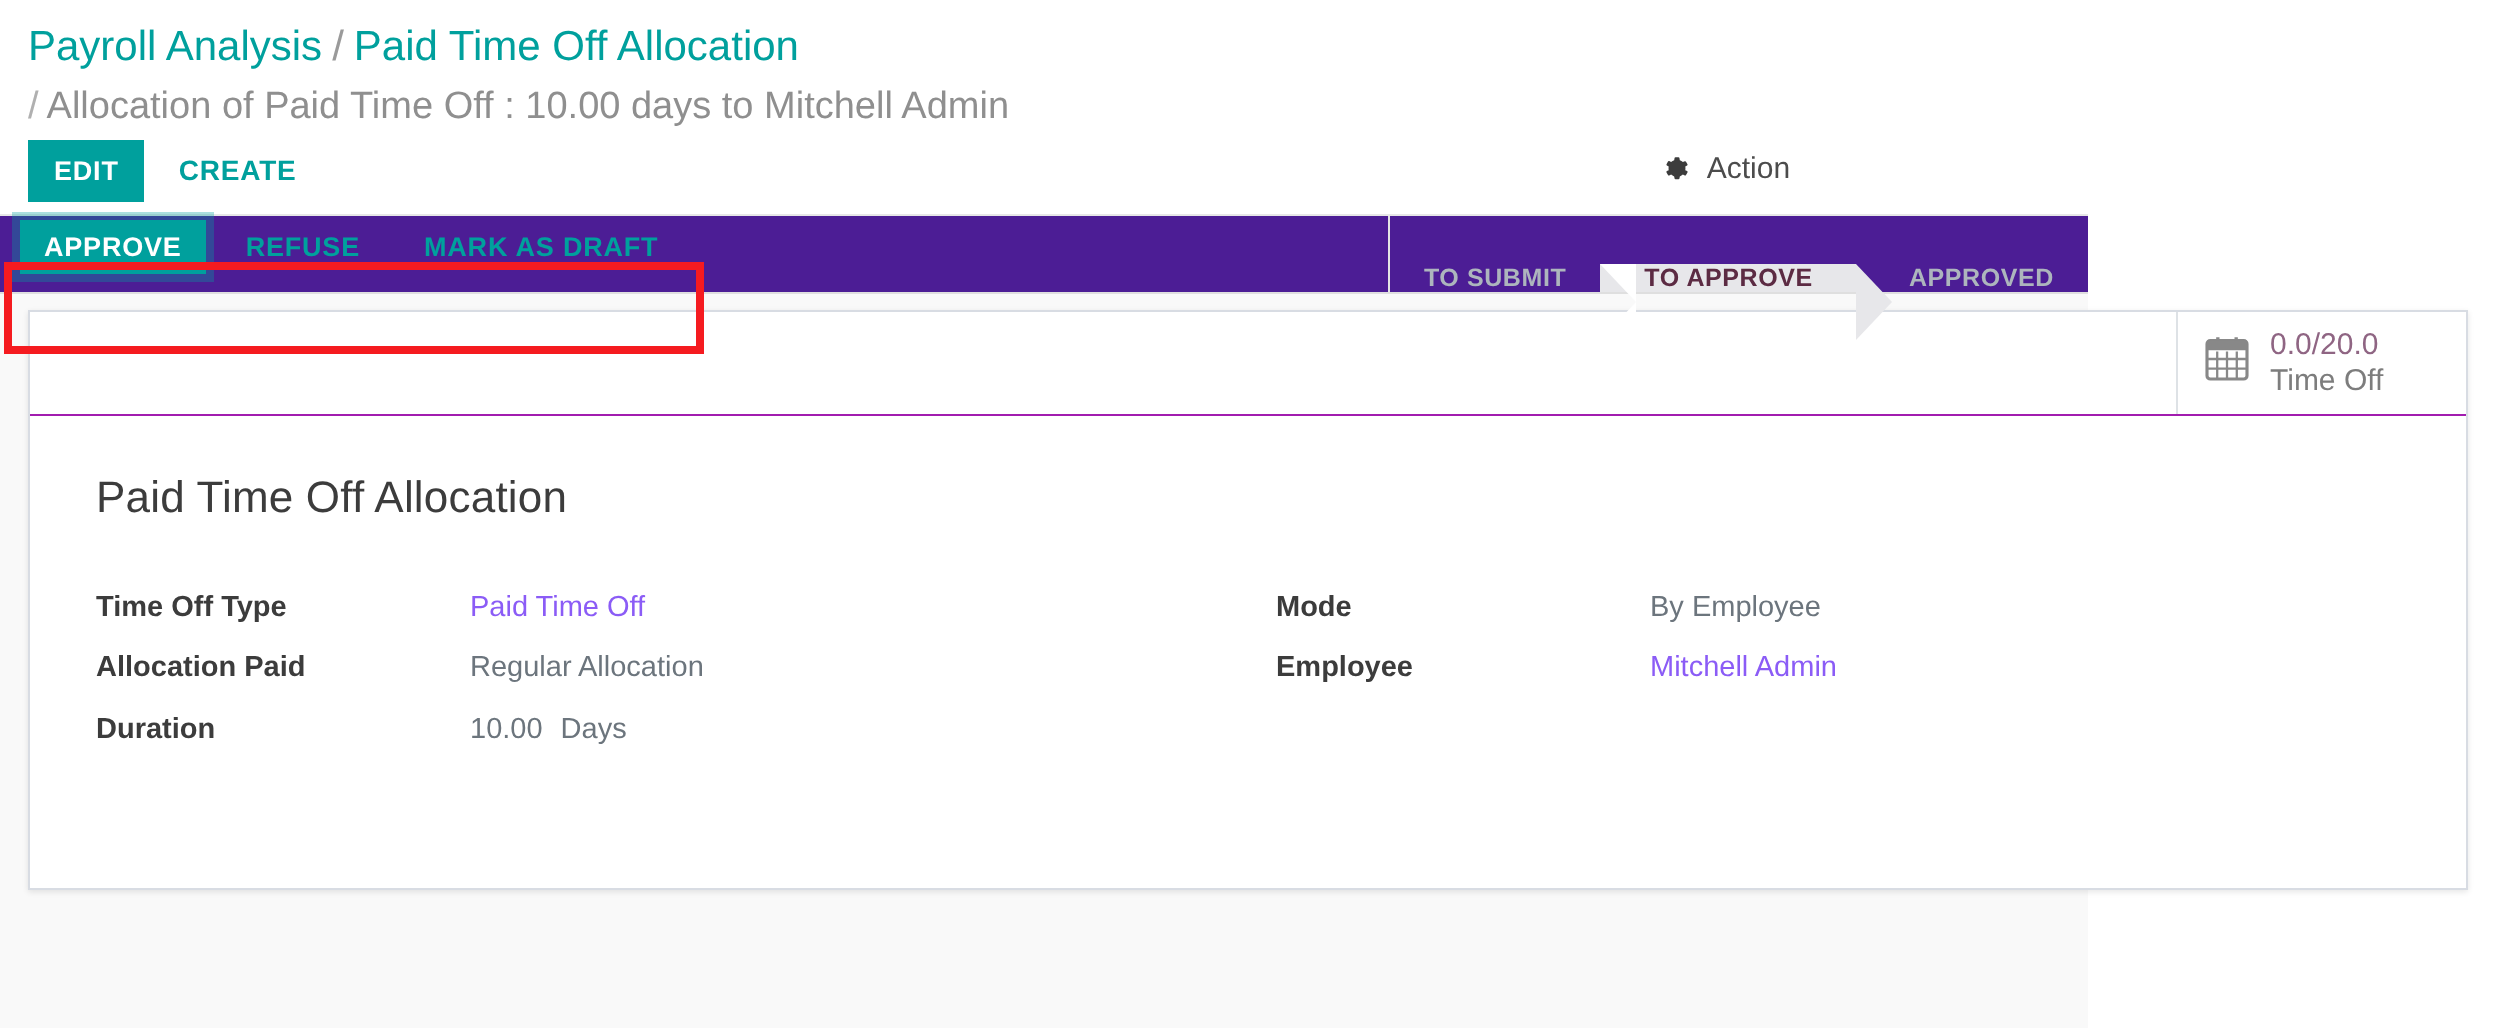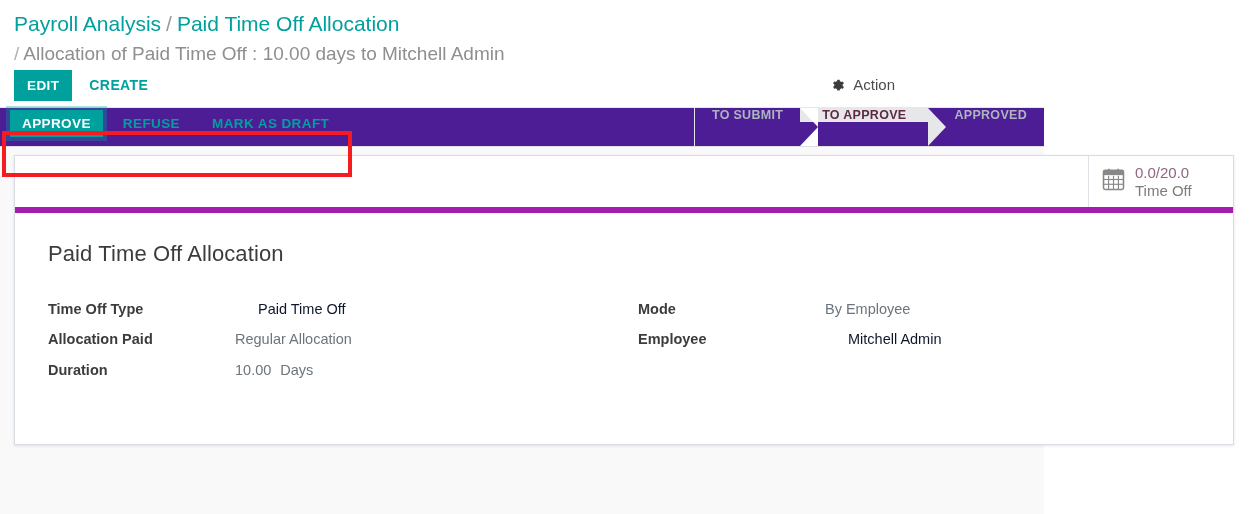--- a/index.html
+++ b/index.html
@@ -159,21 +159,21 @@
     vertical-align: middle;
   }
 
   
   .statusbar {
     position: absolute;
     right: 0px;
     top: 0px;
     height: 38px;
     display: flex;
-    align-items: flex-start;
+    align-items: flex-end;
     border-left: 1px solid #e4e4e4;
   }
   .stat-item {
     position: relative;
     display: flex;
     align-items: center;
     font-size: 12.5px;
     font-weight: bold;
     letter-spacing: 0.3px;
     color: #adb5bd;
@@ -233,21 +233,21 @@
     height: 290px;
     background: #ffffff;
     border: 1px solid #d8dce3;
     box-shadow: 0 1px 3px rgba(0,0,0,0.10);
     box-sizing: border-box;
   }
 
   .button-box-row {
     position: relative;
     height: 51px;
-    border-bottom: 6px solid #a21caf;
+    border-bottom: 1px solid #a21caf;
     padding-left: 41px;
   }
   .smart-button {
     position: absolute;
     right: 0px;
     top: 0px;
     height: 51px;
     min-width: 145px;
     display: flex;
     align-items: center;
@@ -305,23 +305,22 @@
     flex: 0 0 187px;
     font-size: 14.5px;
     font-weight: bold;
     color: #3c3c3c;
   }
   .f-value {
     font-size: 14.5px;
     color: #6c757d;
   }
   .f-value.link {
-    color: #0f172a;
-    cursor: pointer;
-    margin-left: 23px;
+    color: #8b5cf6;
+    cursor: pointer;
   }
   .f-unit {
     font-size: 14.5px;
     color: #6c757d;
     margin-left: 9px;
   }
   .nowrap { white-space: nowrap; }
 </style>
 </head>
 <body>

